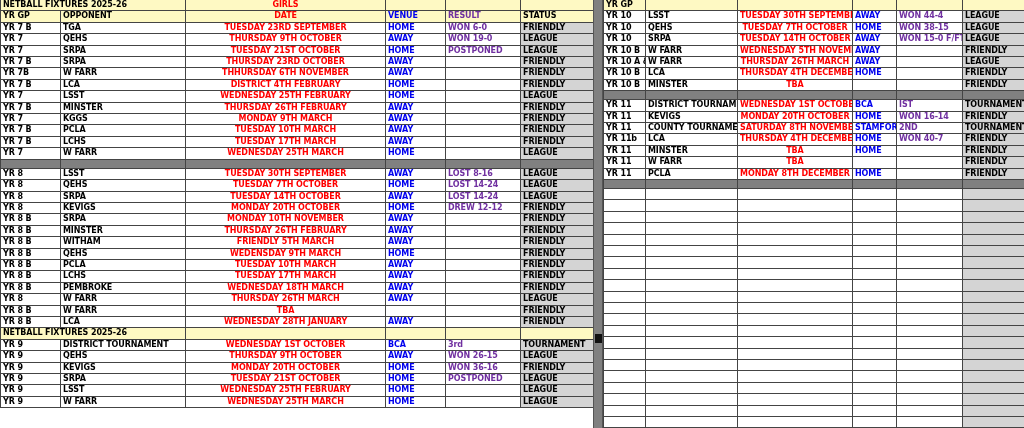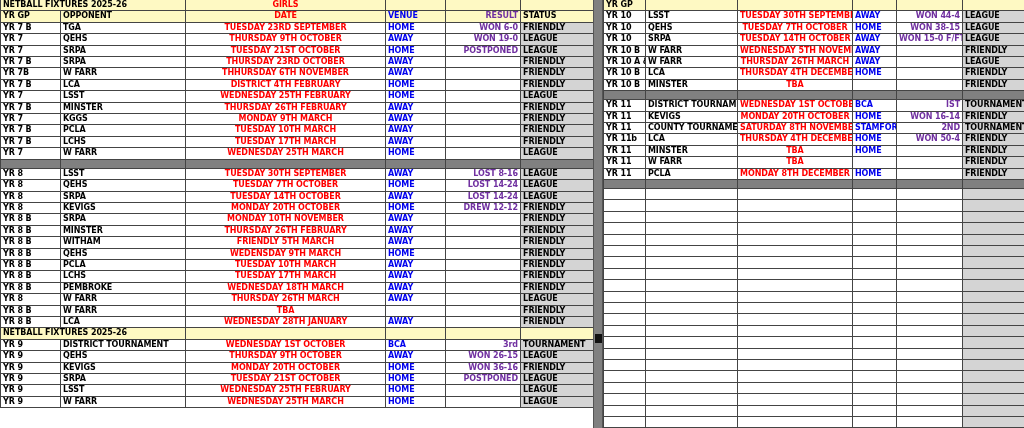--- a/index.html
+++ b/index.html
@@ -11,21 +11,21 @@
   #divider .blk { position:absolute; left:1px; top:334px; width:7px; height:9px; background:#111; }
   #right { left:603px; width:421px; }
   table { border-collapse:collapse; table-layout:fixed; }
   td { height:10.4px; padding:0 2px; border:1px solid #444; border-top:none; white-space:nowrap; overflow:hidden; text-overflow:clip; line-height:10.4px; letter-spacing:-0.1px; }
   tr.hdr td { background:#fef9c3; }
   tr.sep td { background:#808080; height:8px; }
   td.status { background:#d4d4d4; color:#000; }
   td.grp, td.opp { color:#000; }
   td.date { color:#ff0000;text-align:center; }
   td.venue { color:#0000ee; }
-  td.result { color:#7030a0;text-align:right; }
+  td.result { color:#7030a0; }
   .hdr td.date { color:#ff0000; }
   .hdr td.venue { color:#0000ee; }
   .hdr td.result { color:#7030a0; }
   tr.empty td { background:#fff; }
   tr.empty td.status { background:#d4d4d4; }
 </style>
 </head>
 <body>
 
 <table class="sheet" id="left">
@@ -435,21 +435,21 @@
         <td class="date">SATURDAY 8TH NOVEMBER</td>
         <td class="venue">STAMFORD</td>
         <td class="result">2ND</td>
         <td class="status">TOURNAMENT</td>
       </tr>
       <tr>
         <td class="grp">YR 11b</td>
         <td class="opp">LCA</td>
         <td class="date">THURSDAY 4TH DECEMBER</td>
         <td class="venue">HOME</td>
-        <td class="result">WON 50-4</td>
+        <td class="result">WON 40-7</td>
         <td class="status">FRIENDLY</td>
       </tr>
       <tr>
         <td class="grp">YR 11</td>
         <td class="opp">MINSTER</td>
         <td class="date">TBA</td>
         <td class="venue">HOME</td>
         <td class="result"></td>
         <td class="status">FRIENDLY</td>
       </tr>

